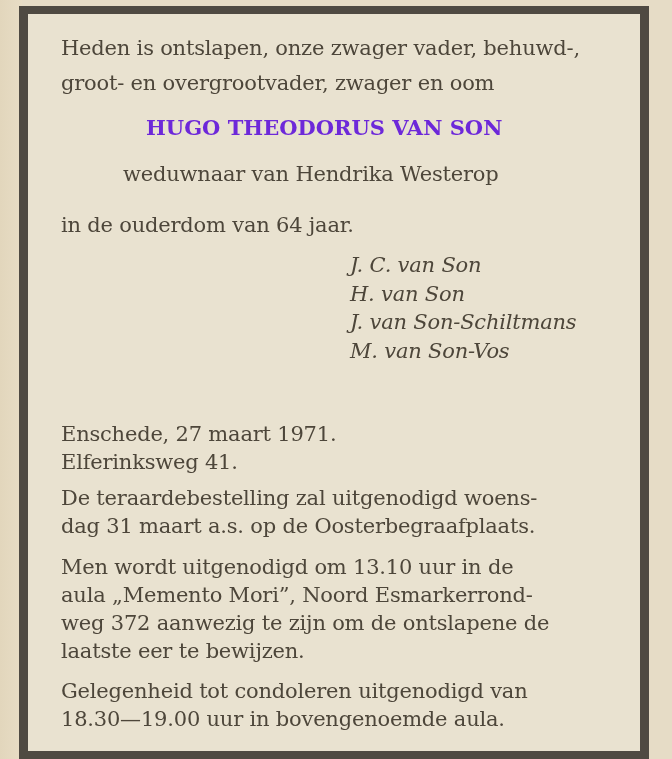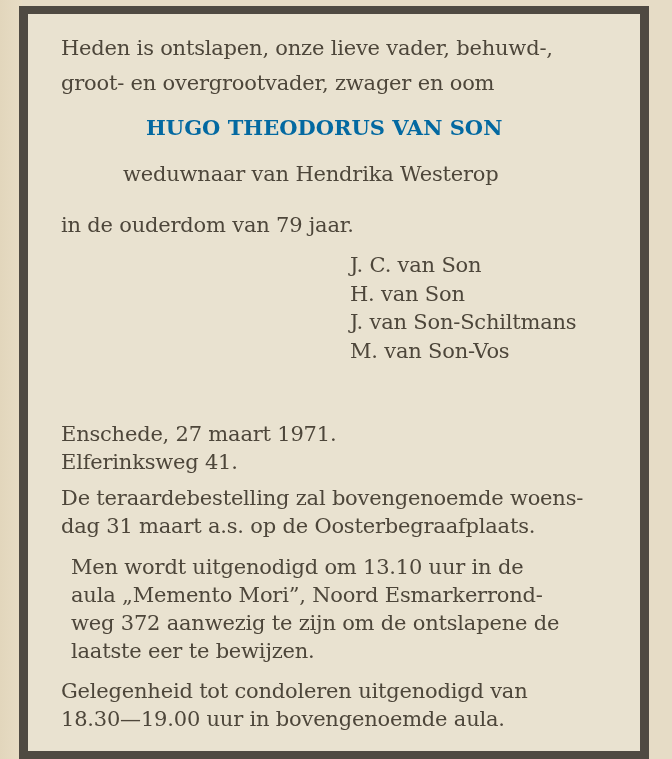--- a/index.html
+++ b/index.html
@@ -56,77 +56,77 @@
       left: 0;
       white-space: nowrap;
     }
     .name-line {
       position: absolute;
       left: 85px;
       font-weight: bold;
       font-size: 21px;
       letter-spacing: 0px;
       white-space: nowrap;
-      color: #0369a1;
+      color: #6d28d9;
     }
     .centered {
       position: absolute;
       left: 62px;
       white-space: nowrap;
     }
     .signatories {
       position: absolute;
       left: 289px;
       top: 251px;
       font-size: 21px;
       line-height: 28.5px;
     }
-    .signatories div { white-space: nowrap; }
+    .signatories div { white-space: nowrap; font-style: italic; }
     .para {
       position: absolute;
       left: 0;
       width: 575px;
     }
     .para div { white-space: nowrap; }
   </style>
 </head>
 <body>
 
 <div class="paper-left-strip"></div>
 
 <div class="frame"></div>
 <div class="bottom-rule"></div>
 
 <div class="content">
 
-  <div class="line" style="top:34px;">Heden is ontslapen, onze lieve vader, behuwd-,</div>
+  <div class="line" style="top:34px;">Heden is ontslapen, onze zwager vader, behuwd-,</div>
   <div class="line" style="top:69px;">groot- en overgrootvader, zwager en oom</div>
 
   <div class="name-line" style="top:114px;">HUGO THEODORUS VAN SON</div>
 
   <div class="centered" style="top:160px;">weduwnaar van Hendrika Westerop</div>
 
-  <div class="line" style="top:211px;">in de ouderdom van 79 jaar.</div>
+  <div class="line" style="top:211px;">in de ouderdom van 64 jaar.</div>
 
   <div class="signatories">
     <div>J. C. van Son</div>
     <div>H. van Son</div>
     <div>J. van  Son-Schiltmans</div>
     <div>M. van Son-Vos</div>
   </div>
 
   <div class="line" style="top:420px;">Enschede, 27 maart 1971.</div>
   <div class="line" style="top:448px;">Elferinksweg 41.</div>
 
   <div class="para" style="top:484px;">
-    <div>De teraardebestelling zal bovengenoemde woens-</div>
+    <div>De teraardebestelling zal uitgenodigd woens-</div>
     <div>dag 31 maart a.s. op de Oosterbegraafplaats.</div>
   </div>
 
-  <div class="para" style="top:553px;margin-left:10px;">
+  <div class="para" style="top:553px;">
     <div>Men wordt uitgenodigd om 13.10 uur in de</div>
     <div>aula „Memento Mori”, Noord Esmarkerrond-</div>
     <div>weg 372 aanwezig te zijn om de ontslapene de</div>
     <div>laatste eer te bewijzen.</div>
   </div>
 
   <div class="para" style="top:677px;">
     <div>Gelegenheid tot condoleren uitgenodigd van</div>
     <div>18.30—19.00 uur in bovengenoemde aula.</div>
   </div>

